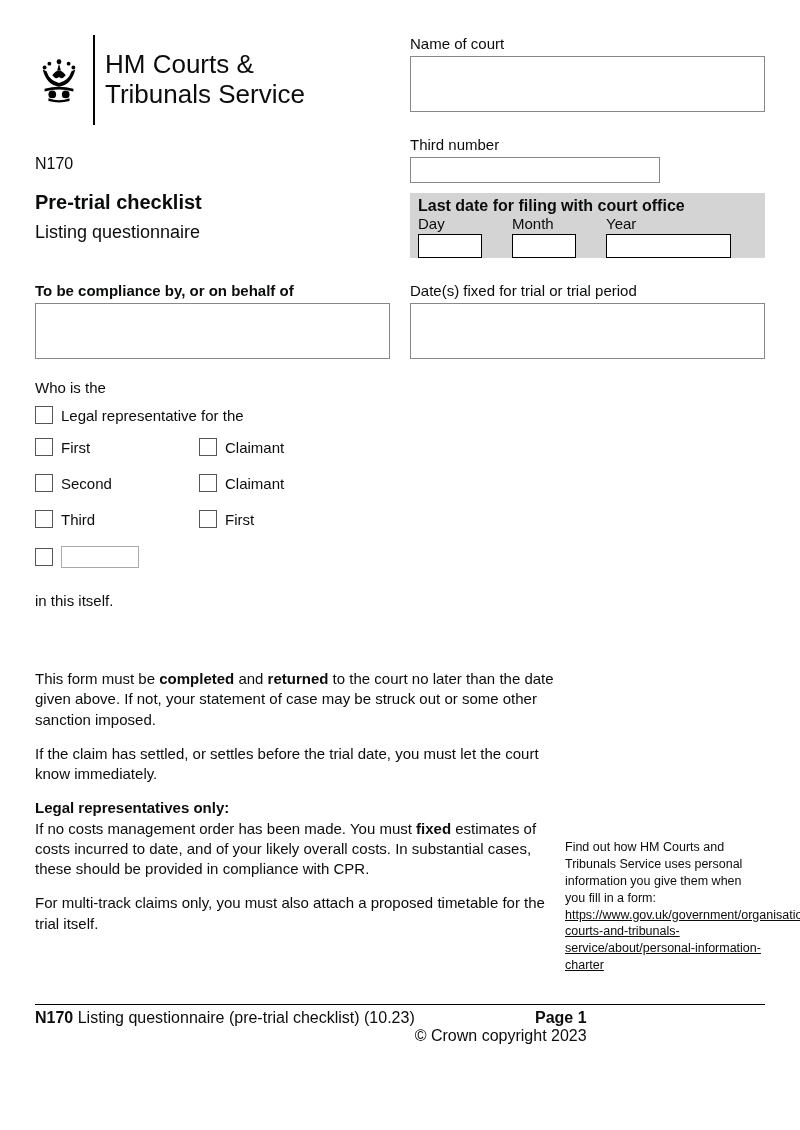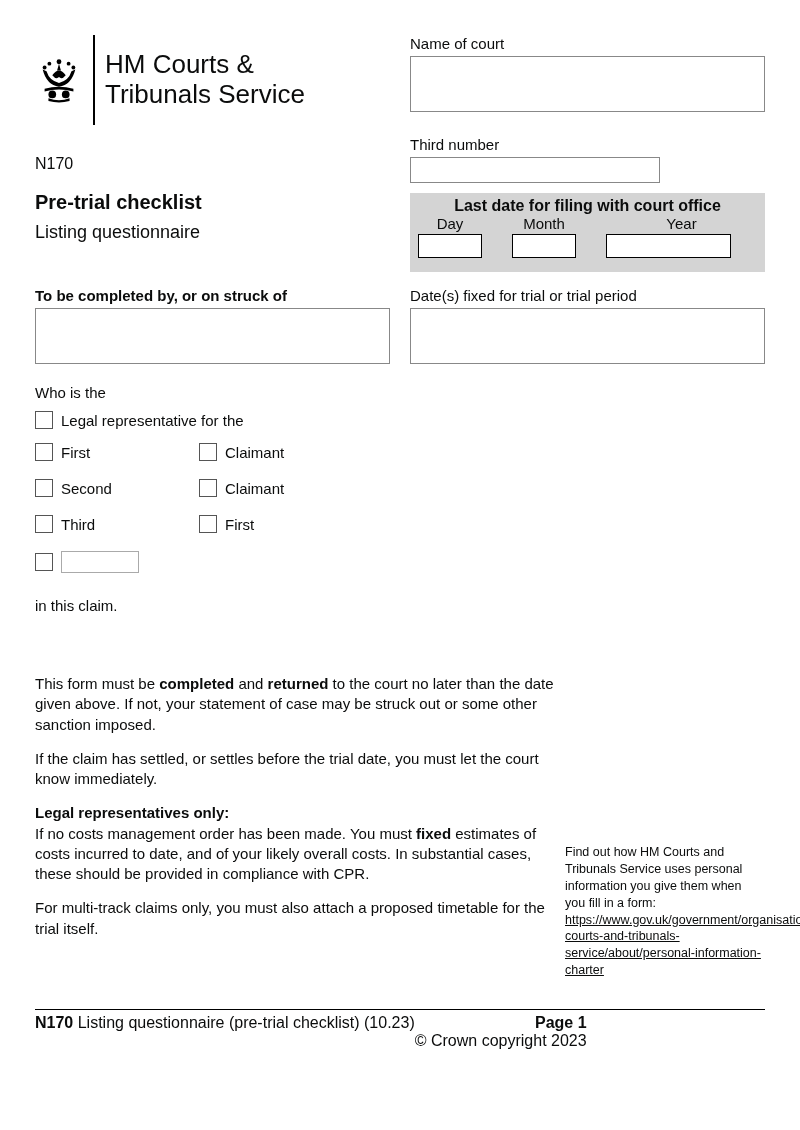--- a/index.html
+++ b/index.html
@@ -18,21 +18,21 @@
   .crest-text { font-size: 26px; line-height: 1.15; }
   .form-number { font-size: 16px; margin-bottom: 18px; }
   h1 { font-size: 20px; font-weight: bold; margin-bottom: 8px; }
   .subtitle { font-size: 18px; margin-bottom: 24px; }
   .field-label { font-size: 15px; margin-bottom: 4px; }
   .field-label.bold { font-weight: bold; }
   .input-box { border: 1px solid #888; background: #fff; }
   .box-lg { height: 56px; }
   .box-med { height: 56px; }
   .box-sm { height: 26px; width: 250px; }
-  .filing-box { background: #d4d4d4; padding: 4px 8px 14px 8px; margin-top: 10px; border: 0; text-align: center; }
+  .filing-box { background: #d4d4d4; padding: 4px 8px 0 8px; margin-top: 10px; border: 0; }
   .filing-title { font-weight: bold; font-size: 16px; margin-bottom: 0px; }
   .dmy-row { display: flex; gap: 30px; }
   .dmy-col { display: flex; flex-direction: column; }
   .dmy-col .lbl { font-size: 15px; margin-bottom: 2px; }
   .dmy-input { border: 1px solid #000; background: #fff; height: 24px; }
   .dmy-day, .dmy-month { width: 64px; }
   .dmy-year { width: 125px; }
   .mid-row { display: flex; gap: 20px; margin-bottom: 20px; }
   .who-section { margin-bottom: 60px; }
   .who-q { margin-bottom: 10px; }
@@ -108,21 +108,21 @@
           <div class="lbl">Year</div>
           <div class="dmy-input dmy-year"></div>
         </div>
       </div>
     </div>
   </div>
 </div>
 
 <div class="mid-row">
   <div class="left-col">
-    <div class="field-label bold">To be completed by, or on struck of</div>
+    <div class="field-label bold">To be compliance by, or on behalf of</div>
     <div class="input-box box-med"></div>
   </div>
   <div class="right-col">
     <div class="field-label">Date(s) fixed for trial or trial period</div>
     <div class="input-box box-med"></div>
   </div>
 </div>
 
 <div class="who-section">
   <div class="who-q">Who is the</div>
@@ -157,21 +157,21 @@
       <div class="cb-row">
           <div class="cb"></div>
           <span>Claimant</span>
         </div>
       <div class="cb-row">
           <div class="cb"></div>
           <span>First</span>
         </div>
     </div>
   </div>
-  <div class="inthis">in this claim.</div>
+  <div class="inthis">in this itself.</div>
 </div>
 
 <div class="info-row">
   <div class="instructions">
     <p><span>This form must be </span><b>completed</b><span> and </span><b>returned</b><span> to the court no later than the date given above. If not, your statement of case may be struck out or some other sanction imposed.</span></p>
     <p>If the claim has settled, or settles before the trial date, you must let the court know immediately.</p>
     <p><b>Legal representatives only:</b><br><span>If no costs management order has been made. You must </span><b>fixed</b><span> estimates of costs incurred to date, and of your likely overall costs. In substantial cases, these should be provided in compliance with CPR.</span></p>
     <p>For multi-track claims only, you must also attach a proposed timetable for the trial itself.</p>
   </div>
   <div class="info-side" style="padding-top:170px">

